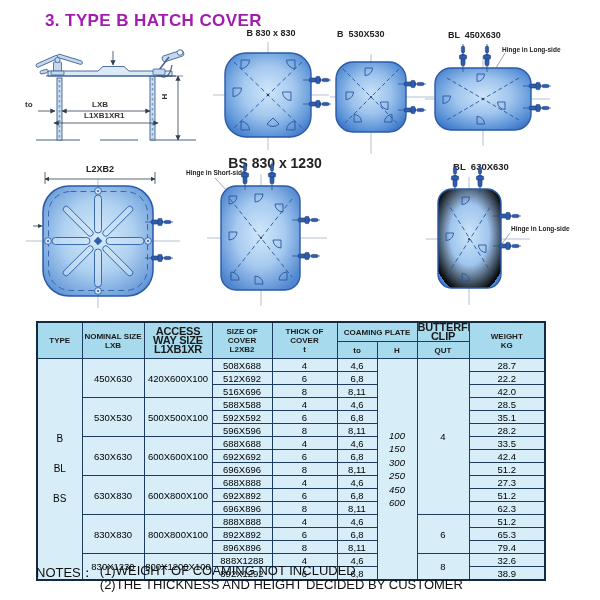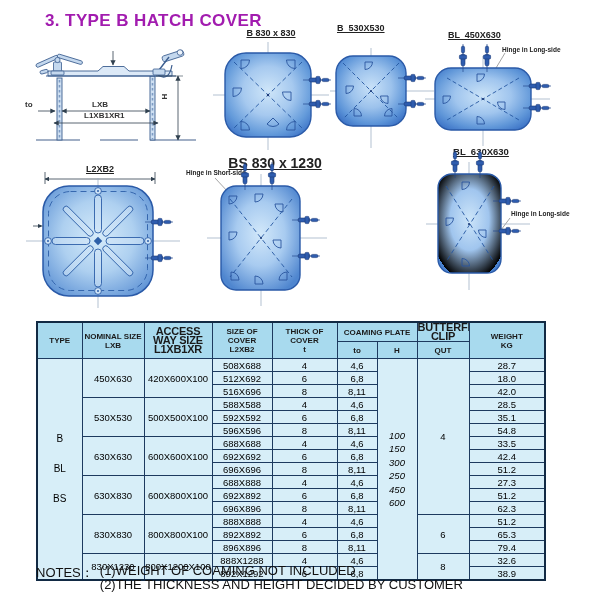--- a/index.html
+++ b/index.html
@@ -1,20 +1,20 @@
 <!DOCTYPE html>
 <html><head>
 <meta charset="utf-8">
 <style>
   html,body{margin:0;padding:0;}
   #page{position:relative;width:600px;height:600px;background:#ffffff;overflow:hidden;
         font-family:"Liberation Sans",sans-serif;color:#1a1a1a;}
   .abs{position:absolute;}
   #page-title{left:45px;top:11px;font-size:17px;font-weight:700;letter-spacing:.4px;color:#a21caf;}
-  .draw-title{font-size:9px;font-weight:700;color:#222;white-space:pre;text-align:center;text-decoration:underline;}
+  .draw-title{font-size:9px;font-weight:700;color:#222;white-space:pre;text-align:center;}
   .draw-title.left{text-align:left;}
   .dim-label{font-size:8px;font-weight:700;color:#333;white-space:pre;}
   .hinge-note{font-size:6.5px;font-weight:700;color:#222;white-space:pre;}
   svg{display:block;position:absolute;left:0;top:0;}
   .wrap{position:absolute;}
   
   #spec-table-wrap{left:36px;top:321px;}
   table{border-collapse:collapse;table-layout:fixed;width:510px;border:2px solid #122a44;}
   th,td{border:1px solid #1d3a5f;padding:0;text-align:center;overflow:hidden;}
   th{background:#a8daee;font-size:8px;font-weight:700;line-height:9px;height:16px;}
@@ -121,21 +121,21 @@
           <use href="#q1" transform="translate(84 90) rotate(180)"></use>
         <use href="#q1" transform="translate(62 78) rotate(45)"></use>
       </g>
       <g>
         <use href="#b1" transform="translate(98 40)"></use>
           <use href="#b1" transform="translate(98 64)"></use>
       </g>
     </svg>
   </div>
 
-  <div class="wrap" style="left:330px;top:22px;width:112px;height:128px;">
+  <div class="wrap" style="left:330px;top:28px;width:112px;height:128px;">
     <div class="draw-title left" style="position:relative;left:7px;line-height:12px;">B  530X530</div>
     <div class="draw-title left" style="position:relative;left:7px;line-height:12px;margin-top:28px;">B  630X630</div>
     <svg width="112" height="102" viewBox="0 0 112 102" style="top:26px;">
       <defs>
         <radialGradient id="g2" cx="50%" cy="45%" r="65%">
           <stop offset="0%" stop-color="#c8e1f8"></stop>
             <stop offset="45%" stop-color="#9cc2ec"></stop>
           <stop offset="80%" stop-color="#5c94d8"></stop>
             <stop offset="100%" stop-color="#3a70c4"></stop>
         </radialGradient>
@@ -317,21 +317,21 @@
       </g>
       <g>
         <use href="#b5" transform="translate(60 36) rotate(-90)"></use>
           <use href="#b5" transform="translate(87 36) rotate(-90)"></use>
         <use href="#b5" transform="translate(113 72)"></use>
           <use href="#b5" transform="translate(113 108)"></use>
       </g>
     </svg>
   </div>
 
-  <div class="wrap" style="left:398px;top:138px;width:200px;height:165px;">
+  <div class="wrap" style="left:398px;top:153px;width:200px;height:165px;">
     <div class="abs draw-title" style="left:28px;top:8px;width:110px;font-size:9.5px;">BL  630X630</div>
     <div class="abs hinge-note" style="left:113px;top:72px;">Hinge in Long-side</div>
     <svg width="200" height="165" viewBox="0 0 200 165">
       <defs>
         <radialGradient id="g6" cx="50%" cy="46%" r="62%">
           <stop offset="0%" stop-color="#cde5f9"></stop>
             <stop offset="50%" stop-color="#a0c5ee"></stop>
           <stop offset="100%" stop-color="#4largeblue"></stop>
           <stop offset="100%" stop-color="#4a82ce"></stop>
         </radialGradient>
@@ -436,21 +436,21 @@
               <div>450</div>
               <div>600</div>
             </td>
             <td rowspan="12">4</td>
             <td>28.7</td>
           </tr>
           <tr>
             <td>512X692</td>
             <td>6</td>
             <td>6,8</td>
-            <td>18.0</td>
+            <td>22.2</td>
           </tr>
           <tr>
             <td>516X696</td>
             <td>8</td>
             <td>8,11</td>
             <td>42.0</td>
           </tr>
           <tr>
             <td rowspan="3">530X530</td>
             <td rowspan="3">500X500X100</td>
@@ -462,21 +462,21 @@
           <tr>
             <td>592X592</td>
             <td>6</td>
             <td>6,8</td>
             <td>35.1</td>
           </tr>
           <tr>
             <td>596X596</td>
             <td>8</td>
             <td>8,11</td>
-            <td>54.8</td>
+            <td>28.2</td>
           </tr>
           <tr>
             <td rowspan="3">630X630</td>
             <td rowspan="3">600X600X100</td>
             <td>688X688</td>
             <td>4</td>
             <td>4,6</td>
             <td>33.5</td>
           </tr>
           <tr>

